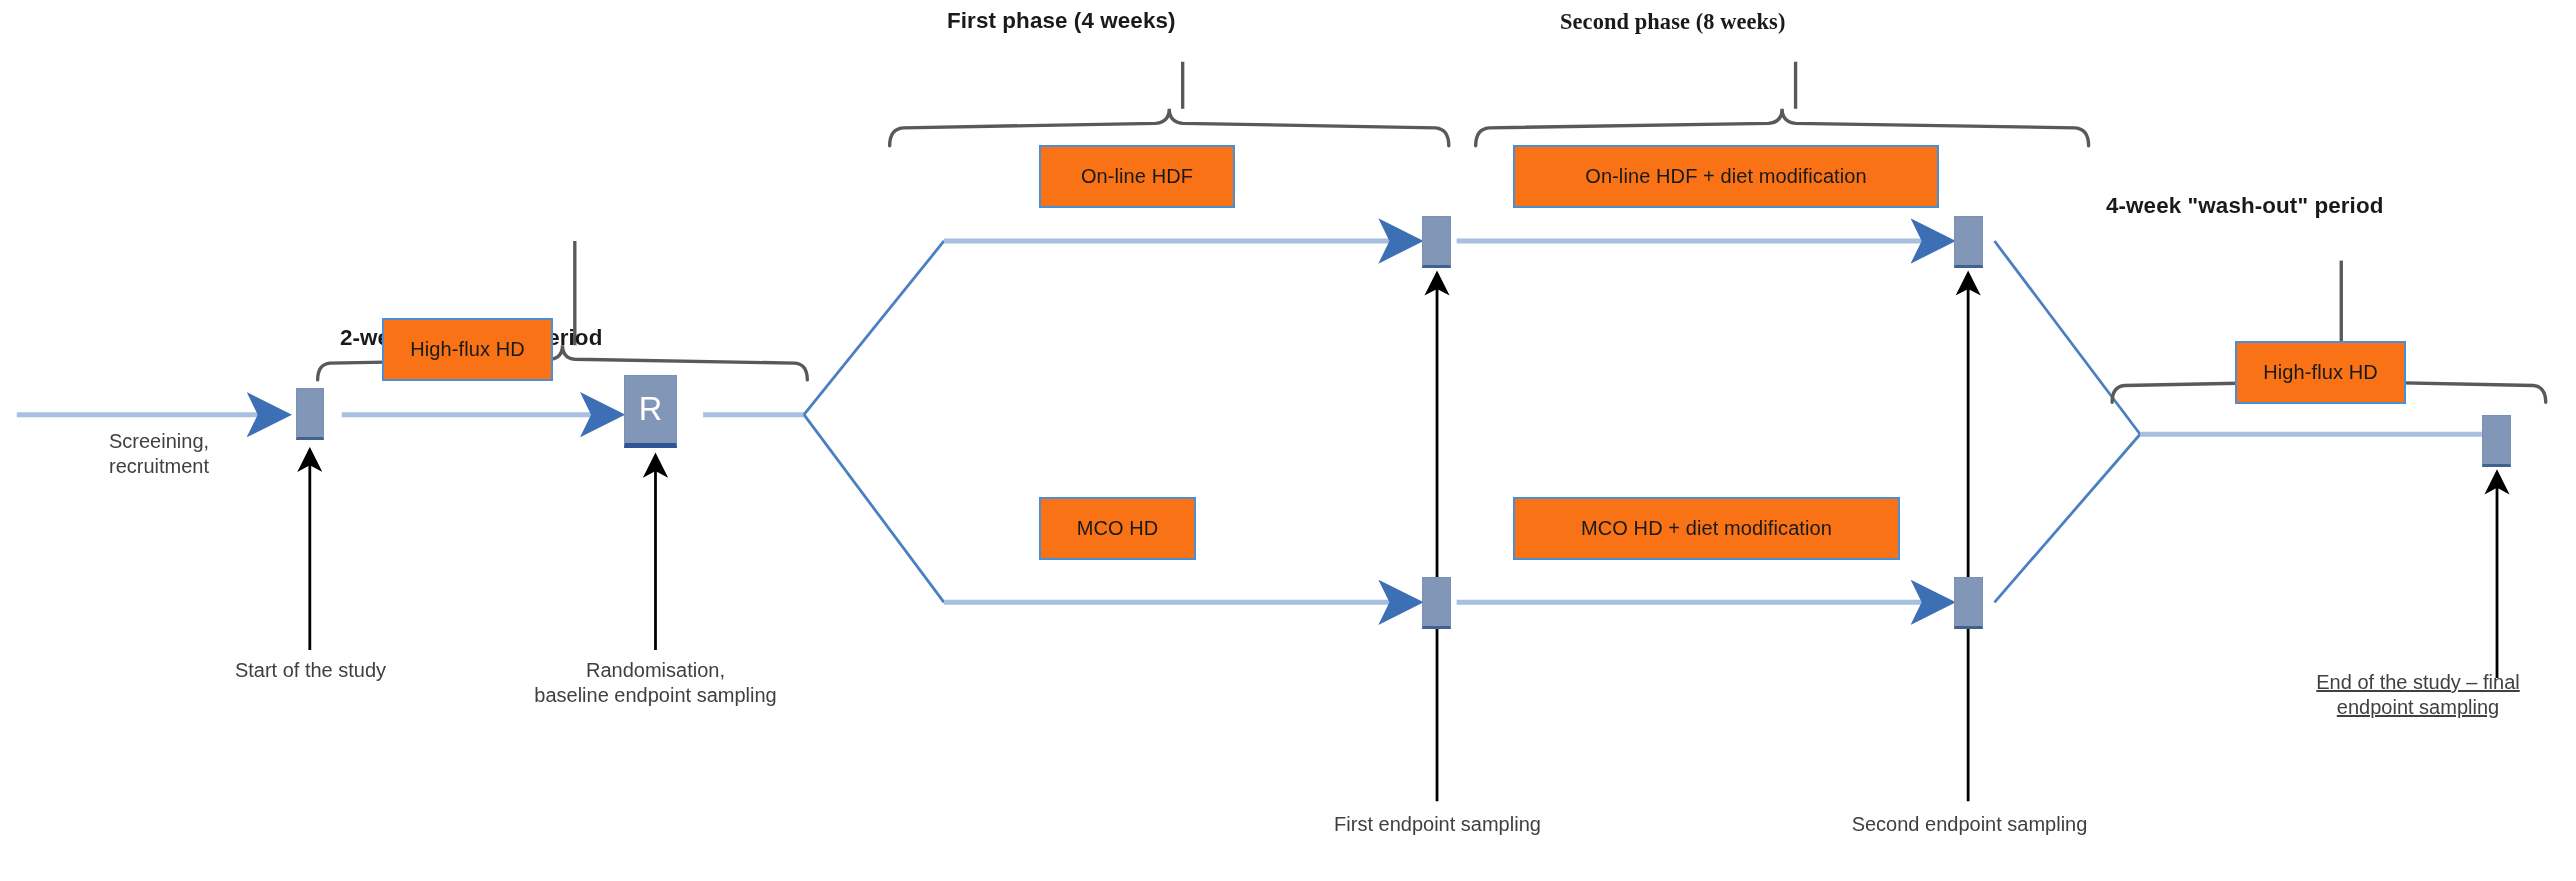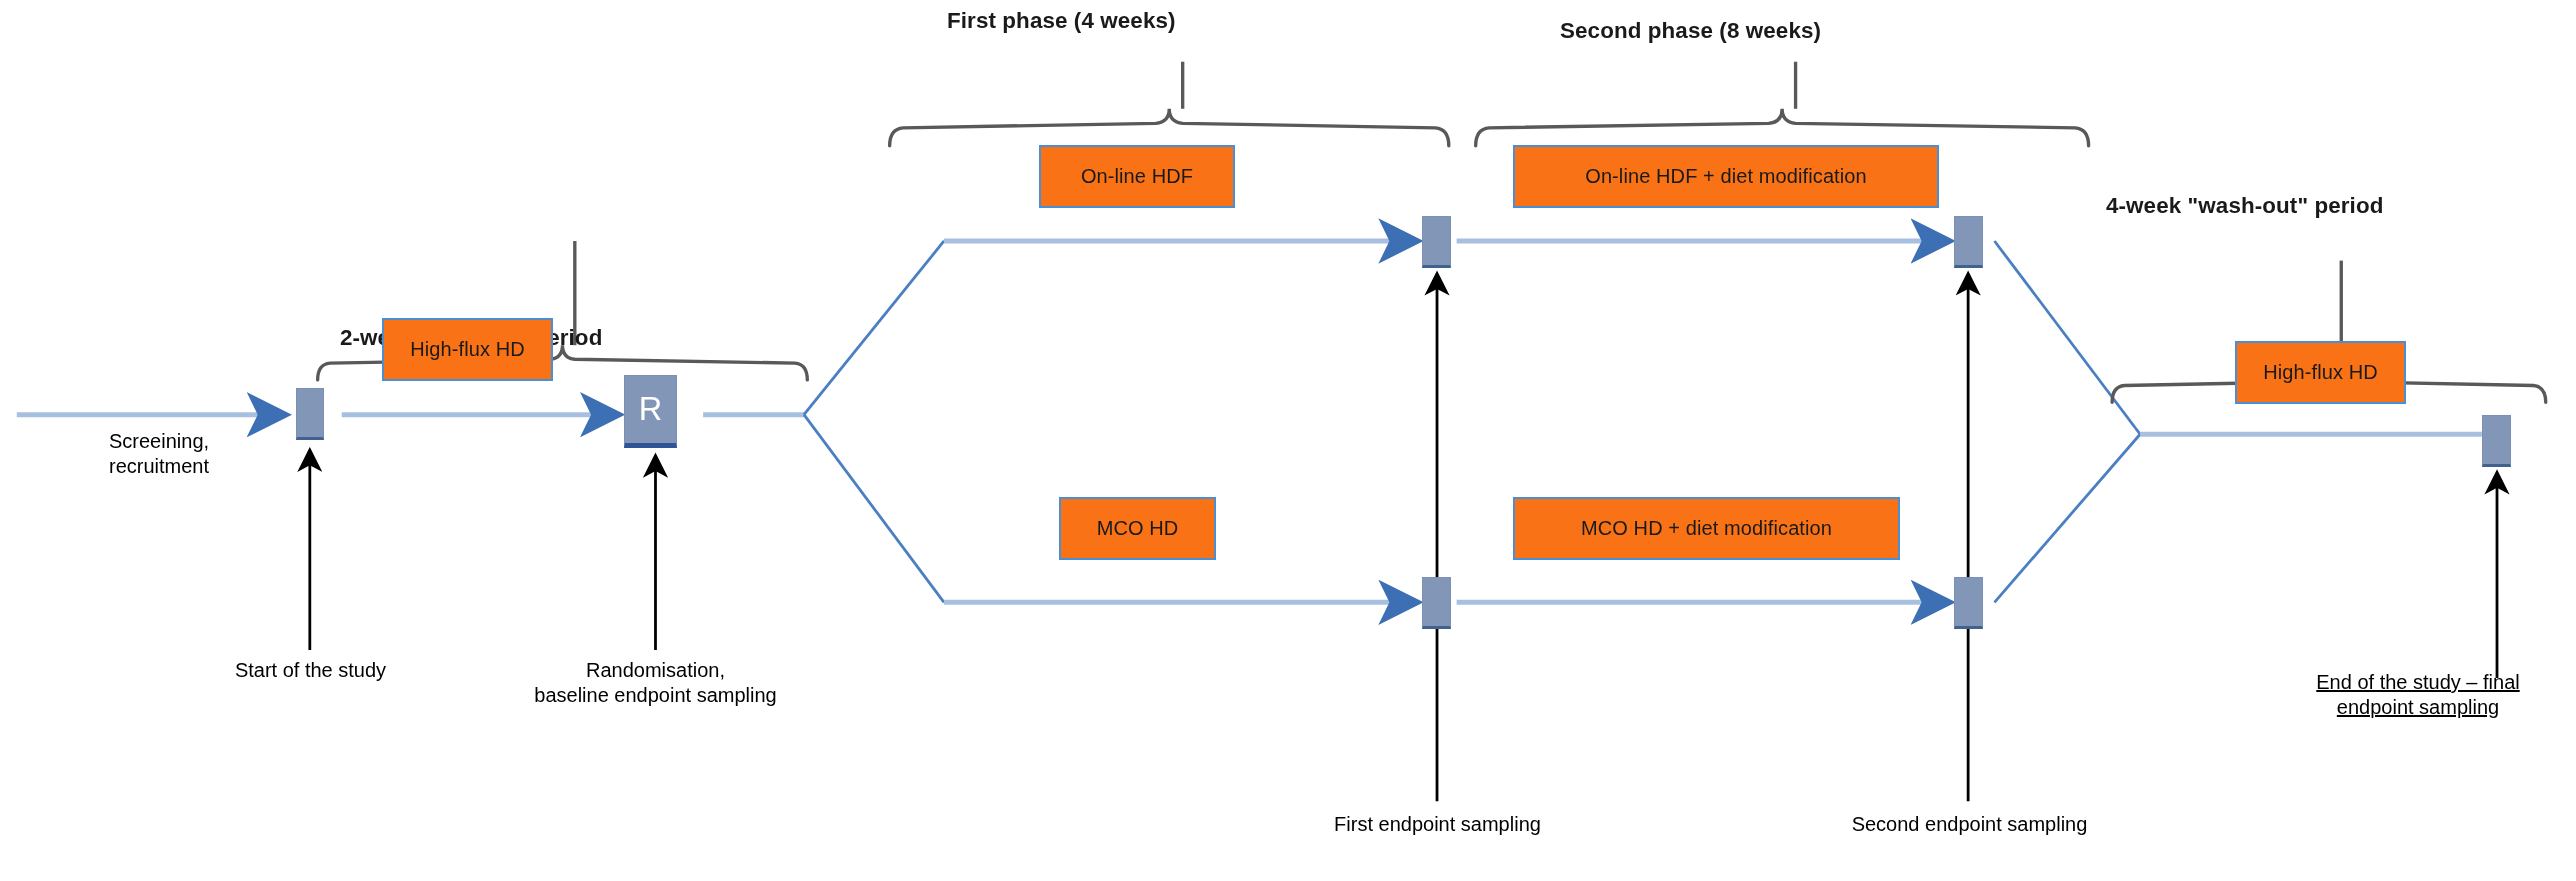--- a/index.html
+++ b/index.html
@@ -66,21 +66,21 @@
   .node-r span {
     color: #ffffff;
     font-size: 32.5px;
     line-height: 1;
     font-weight: normal;
   }
 
   
   .caption {
     font-size: 20px;
-    color: #000000;
+    color: #404040;
     line-height: 1.25;
     white-space: nowrap;
   }
   .caption.center { text-align: center; }
 
   
   #overlay {
     position: absolute;
     left: 0; top: 0;
     width: 2576px;
@@ -173,37 +173,37 @@
     </g>
     <g>
       <line x1="4457" y1="1210" x2="4457" y2="845" stroke="#000000" stroke-width="5" marker-end="url(#arrBlack)"></line>
     </g>
   </svg>
 
   <div class="abs phase-title" style="left:340px; top:325px; width:471px;">2-week "wash-in" period</div>
 
   <div class="abs phase-title" style="left:947px; top:8.4px; width:471px;">First phase (4 weeks)</div>
 
-  <div class="abs phase-title" style="left:1560px; top:18px; width:471px;">Second phase (8 weeks)</div>
+  <div class="abs phase-title" style="left:1560px; top:9px; width:471px;font-family:Liberation Serif, serif;">Second phase (8 weeks)</div>
 
   <div class="abs phase-title" style="left:2106px; top:193px; width:471px;">4-week "wash-out" period</div>
 
   <div class="abs tx-box" style="left:382px; top:318px; width:171px; height:63px;">
     <span>High-flux HD</span>
   </div>
 
   <div class="abs tx-box" style="left:1039px; top:145px; width:196px; height:63px;">
     <span>On-line HDF</span>
   </div>
 
   <div class="abs tx-box" style="left:1513px; top:145px; width:426px; height:63px;">
     <span>On-line HDF + diet modification</span>
   </div>
 
-  <div class="abs tx-box" style="left:1039px; top:497px; width:157px; height:63px;margin-left:20px;">
+  <div class="abs tx-box" style="left:1039px; top:497px; width:157px; height:63px;">
     <span>MCO HD</span>
   </div>
 
   <div class="abs tx-box" style="left:1513px; top:497px; width:387px; height:63px;">
     <span>MCO HD + diet modification</span>
   </div>
 
   <div class="abs tx-box" style="left:2235px; top:341px; width:171px; height:63px;">
     <span>High-flux HD</span>
   </div>

